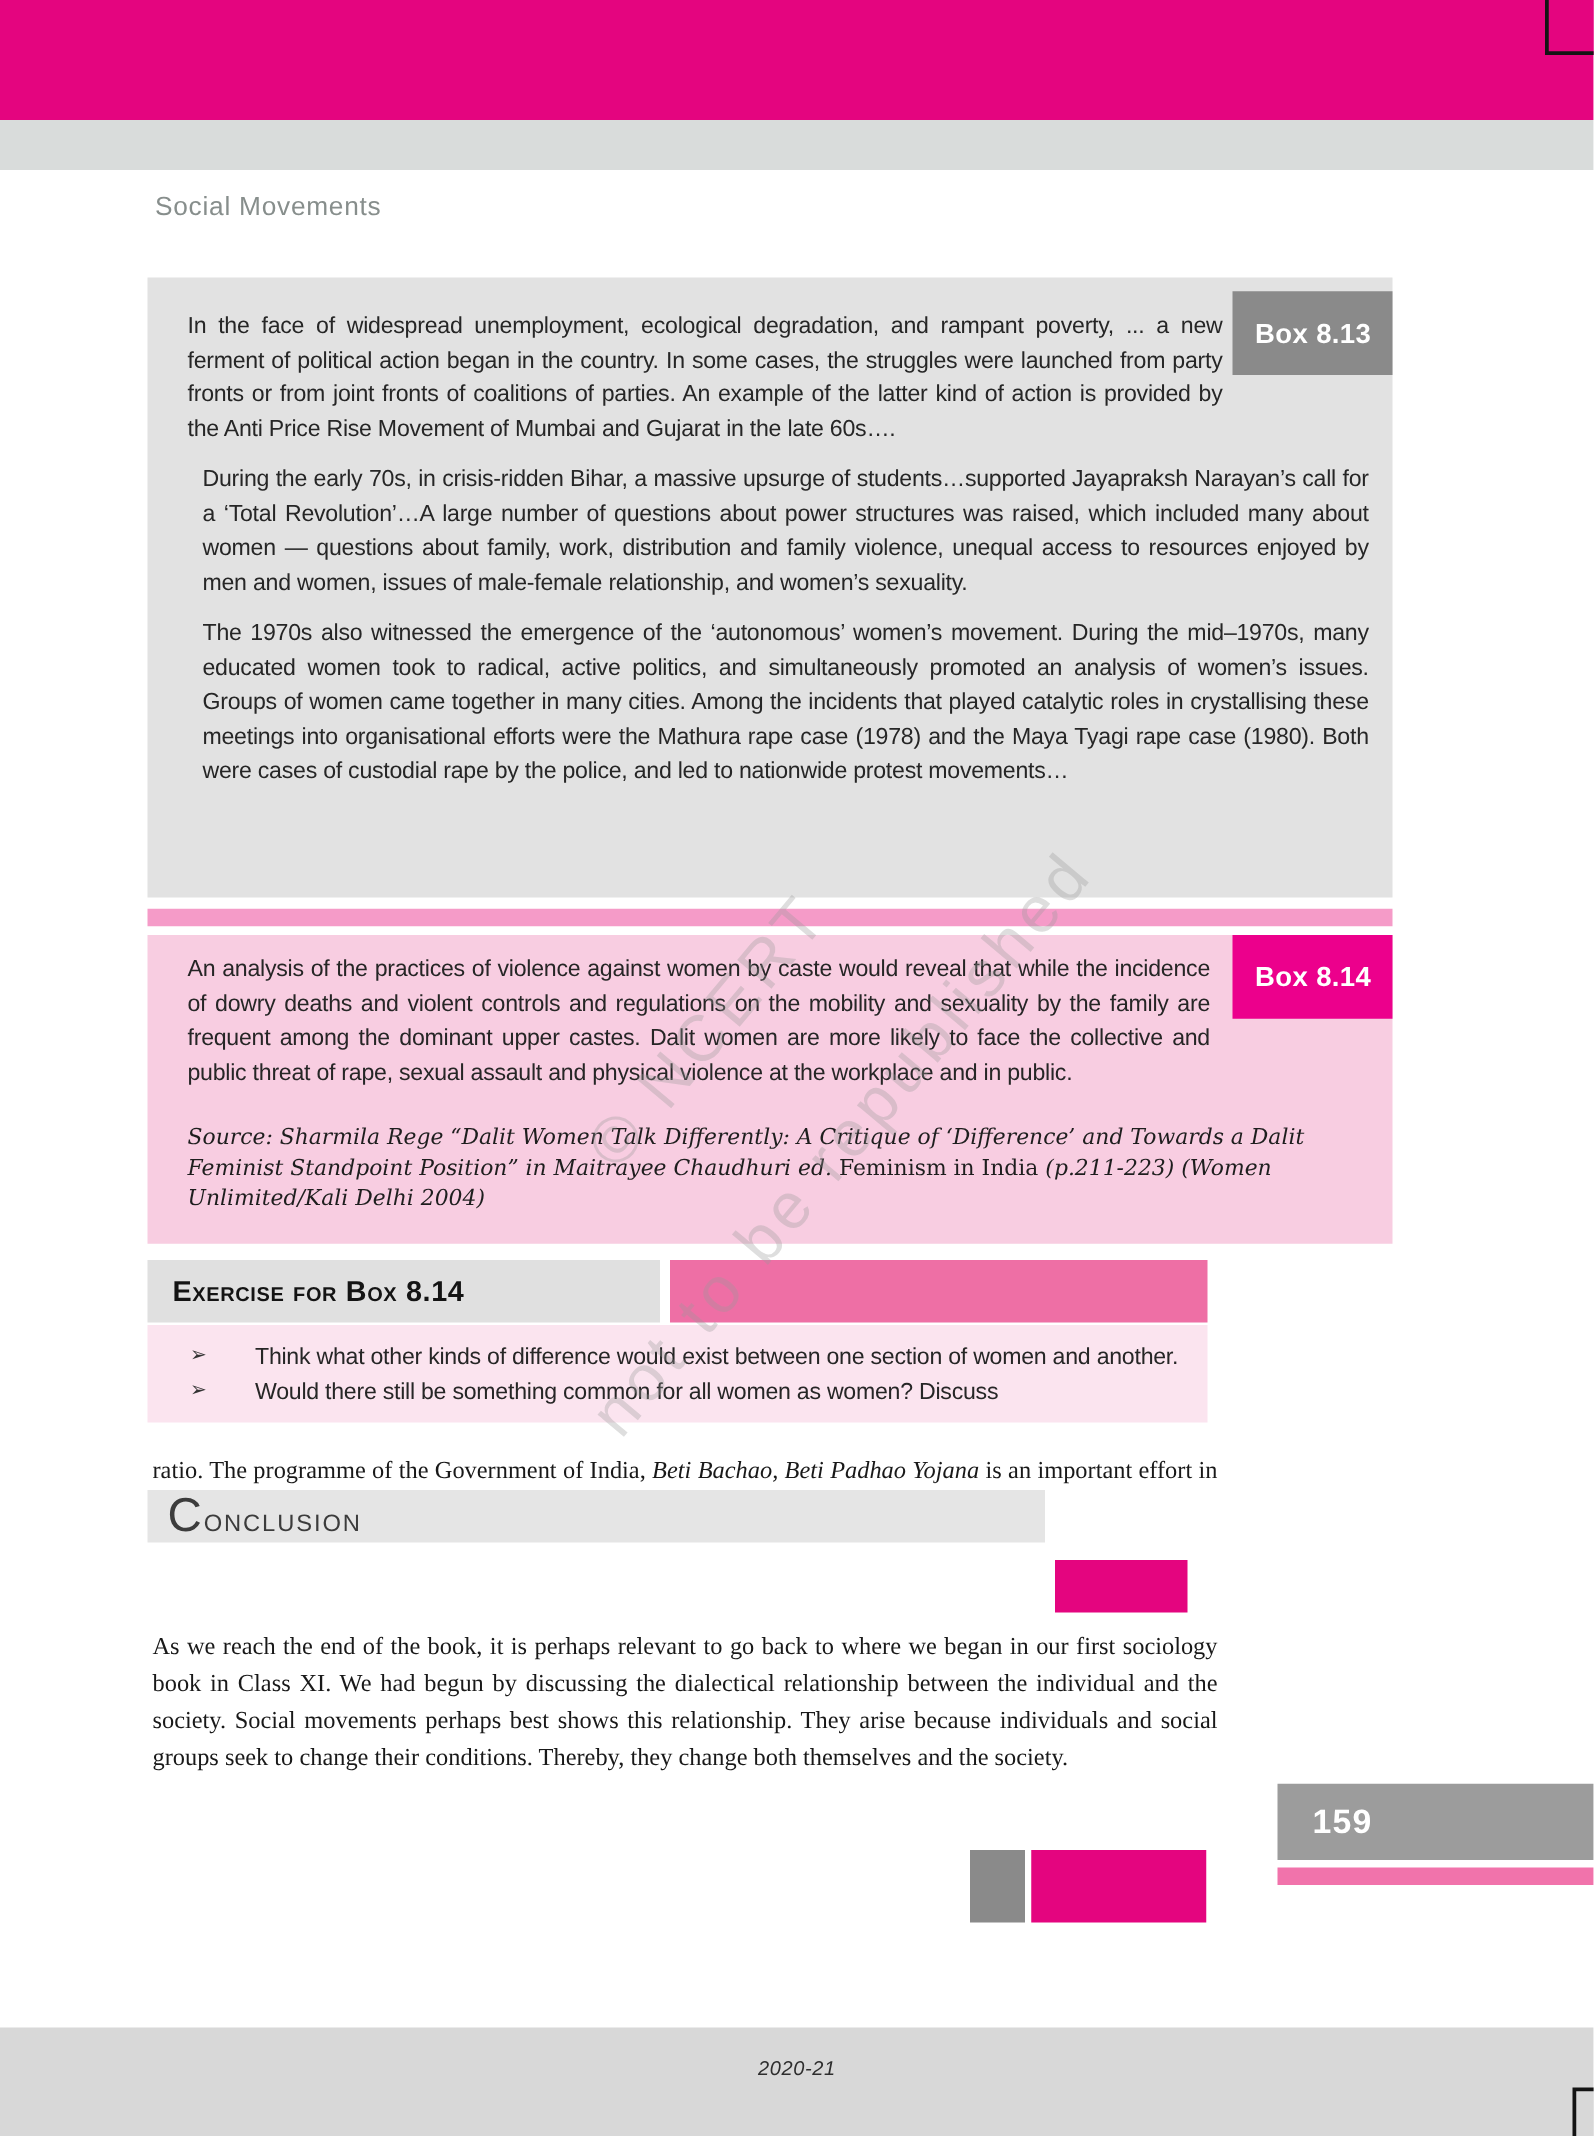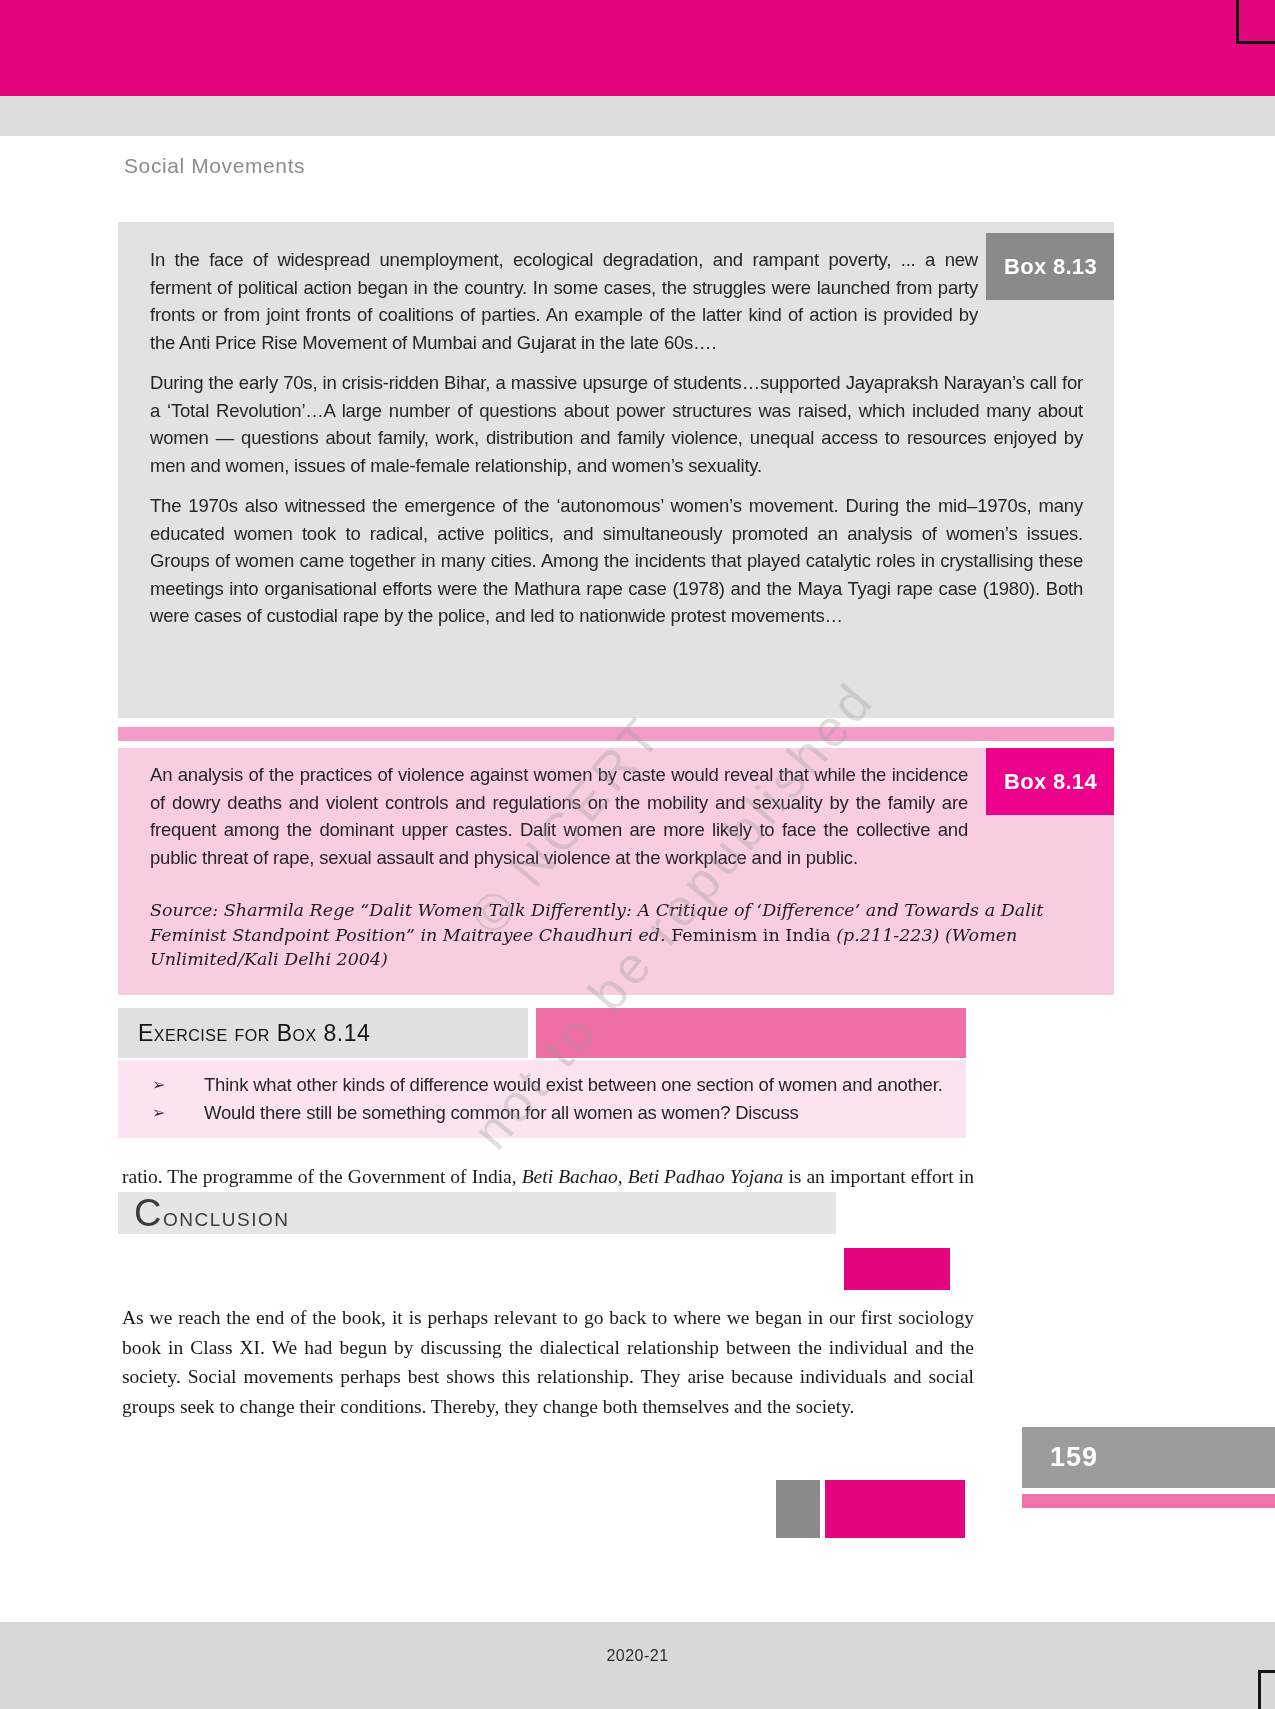--- a/index.html
+++ b/index.html
@@ -18,35 +18,35 @@
   
   .box13{left:118px;top:222px;width:996px;height:496px;background:#E2E2E2;box-sizing:border-box;
          padding:24px 30px 0 32px;overflow:hidden;}
   .box-label{position:absolute;width:129px;height:67px;text-align:center;line-height:67px;
              color:#ffffff;font-weight:bold;font-size:22px;letter-spacing:.3px;}
   .label-gray{left:868px;top:11px;background:#8A8A8A;}
   .label-magenta{left:868px;top:0;background:#EC008C;}
   .bp{font-size:18.5px;line-height:27.5px;color:#262626;text-align:justify;margin:0 0 13px 0;
       letter-spacing:-.2px;}
   .w-p1{width:828px;}
-  .w-full{width:933px;}
+  .w-full{width:933px;margin-left:12px;}
   .w-p14{width:818px;}
   .src{font-family:"DejaVu Serif","Liberation Serif",serif;font-size:17.5px;line-height:24.5px;
        color:#1e1e1e;margin:0;width:938px;}
   .it{font-style:italic;}
 
   
   .pink-divider{left:118px;top:727px;width:996px;height:14px;background:#F59BC8;}
   .box14{left:118px;top:748px;width:996px;height:247px;background:#F8CDE1;box-sizing:border-box;
          padding:13px 30px 0 32px;overflow:hidden;}
   .box14 .src{margin-top:27px;}
 
   
   .ex-header-gray{left:118px;top:1008px;width:410px;height:50px;background:#E0E0E0;}
-  .ex-title{padding-left:20px;line-height:50px;font-size:23px;font-weight:normal;
+  .ex-title{padding-left:20px;line-height:50px;font-size:23px;font-weight:bold;
             font-variant:small-caps;letter-spacing:.5px;color:#141414;border-radius:21px;}
   .ex-header-pink{left:536px;top:1008px;width:430px;height:50px;background:#EE6FA5;}
   .ex-body{left:118px;top:1060px;width:848px;height:78px;background:#FBE4EF;box-sizing:border-box;
            padding-top:11px;overflow:hidden;}
   .ex-row{display:flex;padding-left:34px;font-size:18.5px;line-height:28px;color:#262626;letter-spacing:-.2px;}
   .arrow{width:52px;flex:none;font-size:16px;color:#333333;}
 
   
   .serif{position:absolute;font-family:Liberation Serif, serif;font-size:19.5px;
          line-height:29.5px;color:#191919;text-align:justify;margin:0;}
@@ -63,21 +63,21 @@
   
   .pagenum-block{left:1022px;top:1427px;width:253px;height:61px;background:#9C9C9C;}
   .pagenum{display:inline-block;margin-left:28px;line-height:61px;font-size:27px;font-weight:bold;
            color:#ffffff;letter-spacing:1px;}
   .pagenum-underline{left:1022px;top:1494px;width:253px;height:14px;background:#F173AB;}
   .deco-gray{left:776px;top:1480px;width:44px;height:58px;background:#8A8A8A;}
   .deco-magenta{left:825px;top:1480px;width:140px;height:58px;background:#E4057F;}
 
   
   .footer-band{left:0;top:1622px;width:1275px;height:87px;background:#D8D8D8;}
-  .footer-text{text-align:center;padding-top:25px;font-size:16px;color:#2e2e2e;letter-spacing:.5px;}
+  .footer-text{text-align:center;padding-top:25px;font-size:16px;color:#2e2e2e;letter-spacing:.5px;font-style:italic;}
 
   
   .watermark{left:270px;top:730px;width:700px;transform:rotate(-50deg);font-size:52px;
              color:#9A9A9A;opacity:.32;letter-spacing:5px;text-align:center;line-height:140px;
              z-index:5;pointer-events:none;font-weight:500;}
 </style>
 </head>
 <body>
 
 <div class="page">

